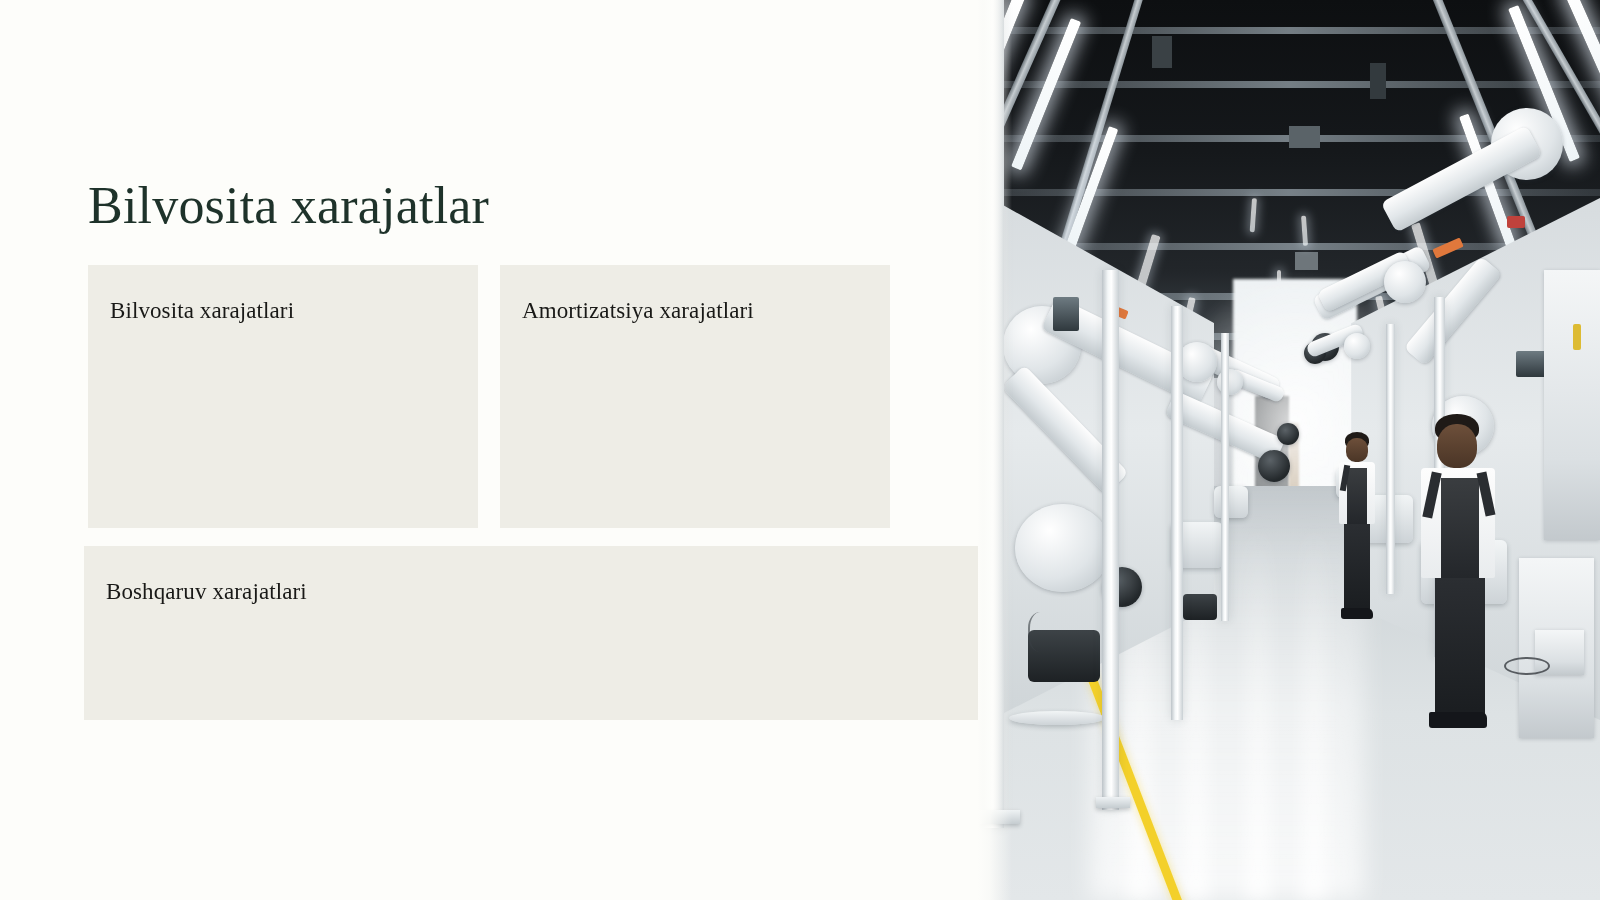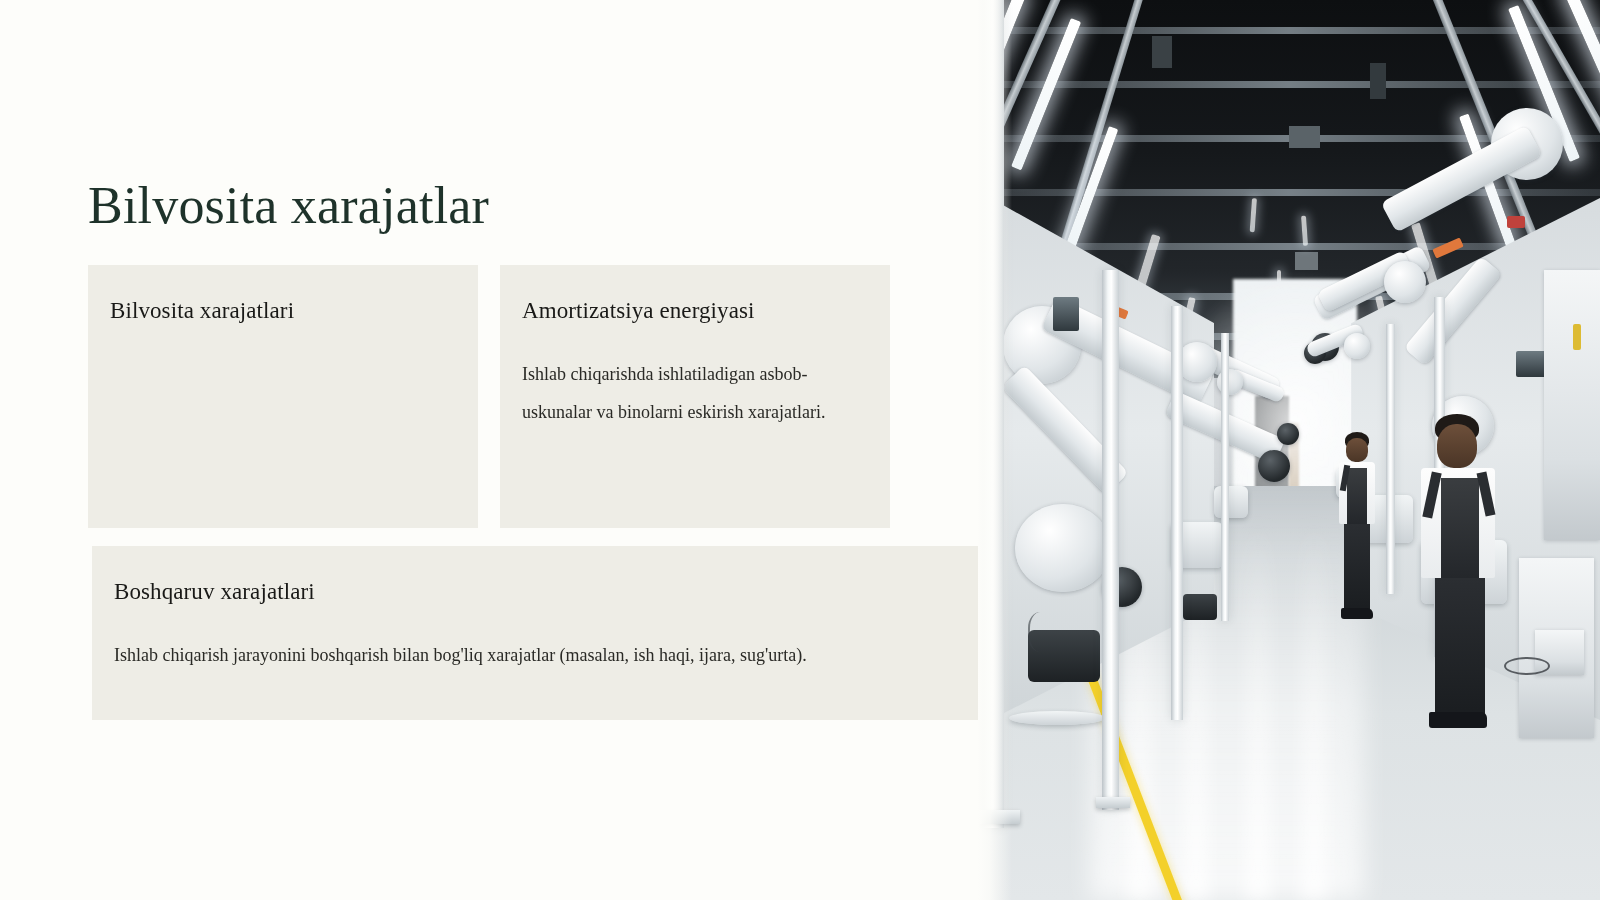--- a/index.html
+++ b/index.html
@@ -29,21 +29,21 @@
     white-space:nowrap;
     margin-top:8px;
   }
 
   .card {
     position:absolute;
     background:#eeede6;
   }
   .card.c1 { left:88px;  top:265px; width:390px; height:263px; }
   .card.c2 { left:500px; top:265px; width:390px; height:263px; }
-  .card.c3 { left:92px;  top:546px; width:910px; height:174px; }
+  .card.c3 { left:84px;  top:546px; width:910px; height:174px; }
 
   .card-title {
     font-size:23px;
     font-weight:400;
     color:#191917;
     font-family:"Liberation Serif", serif;
     letter-spacing:0.1px;
   }
   .card-body {
     font-size:18px;
@@ -261,27 +261,25 @@
 
   <div class="content">
 
     <div class="slide-title">Bilvosita xarajatlar</div>
 
     <div class="card c1">
       <div class="card-title">Bilvosita xarajatlari</div>
     </div>
 
     <div class="card c2">
-      <div class="card-title">Amortizatsiya energiyasi</div>
-      <div class="card-body">Ishlab chiqarishda ishlatiladigan asbob-uskunalar va binolarni eskirish xarajatlari.</div>
+      <div class="card-title">Amortizatsiya xarajatlari</div>
     </div>
 
     <div class="card c3">
       <div class="card-title">Boshqaruv xarajatlari</div>
-      <div class="card-body">Ishlab chiqarish jarayonini boshqarish bilan bog'liq xarajatlar (masalan, ish haqi, ijara, sug'urta).</div>
     </div>
 
   </div>
 
   <div class="photo">
     <div class="photo-inner">
 
       <div class="ceiling"></div>
       <div class="beam" style="top:3%;"></div>
       <div class="beam" style="top:9%;"></div>

